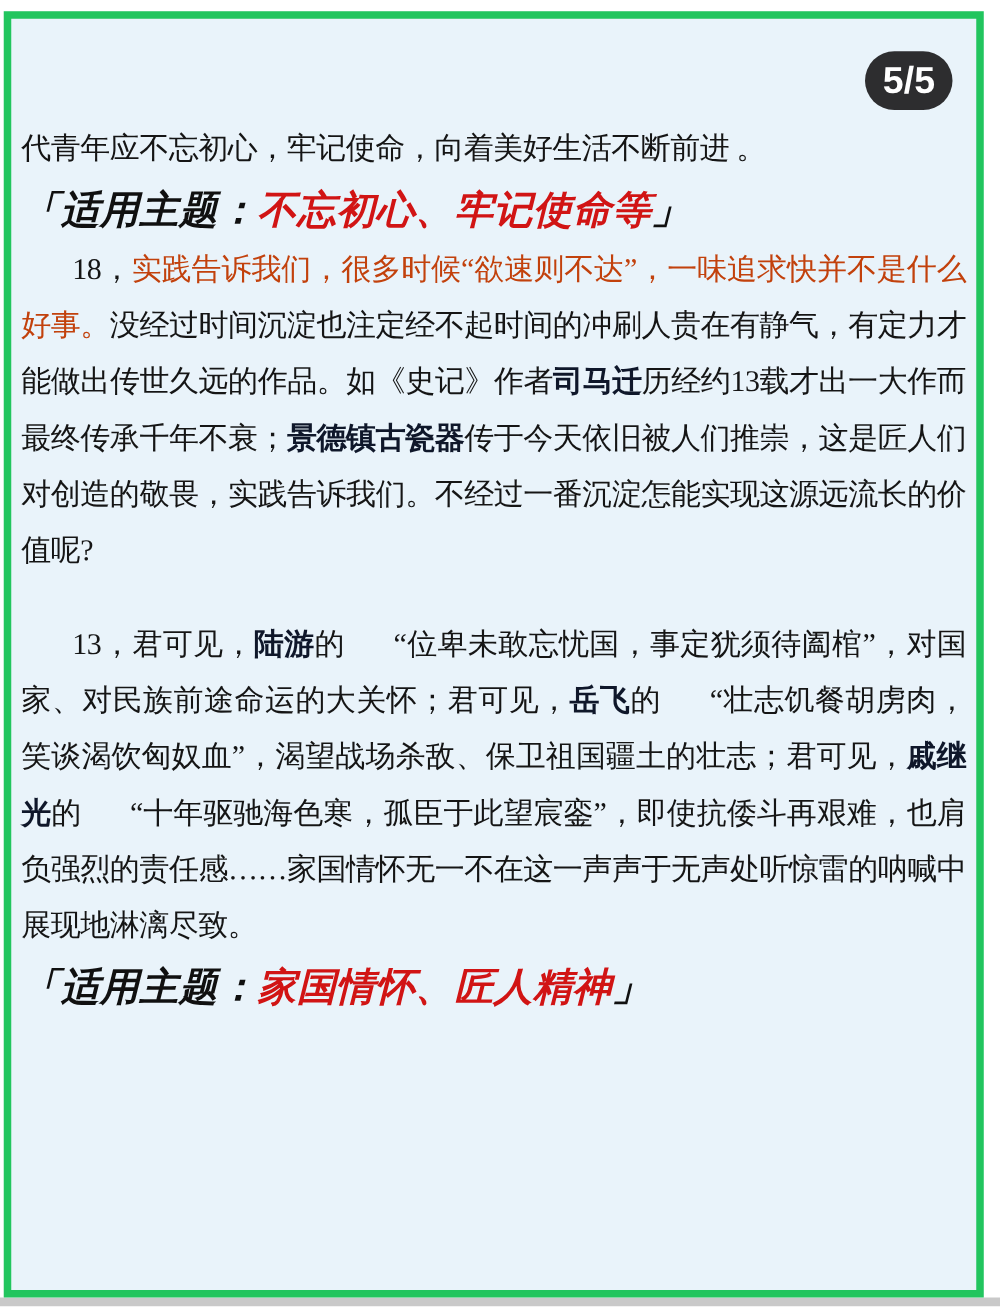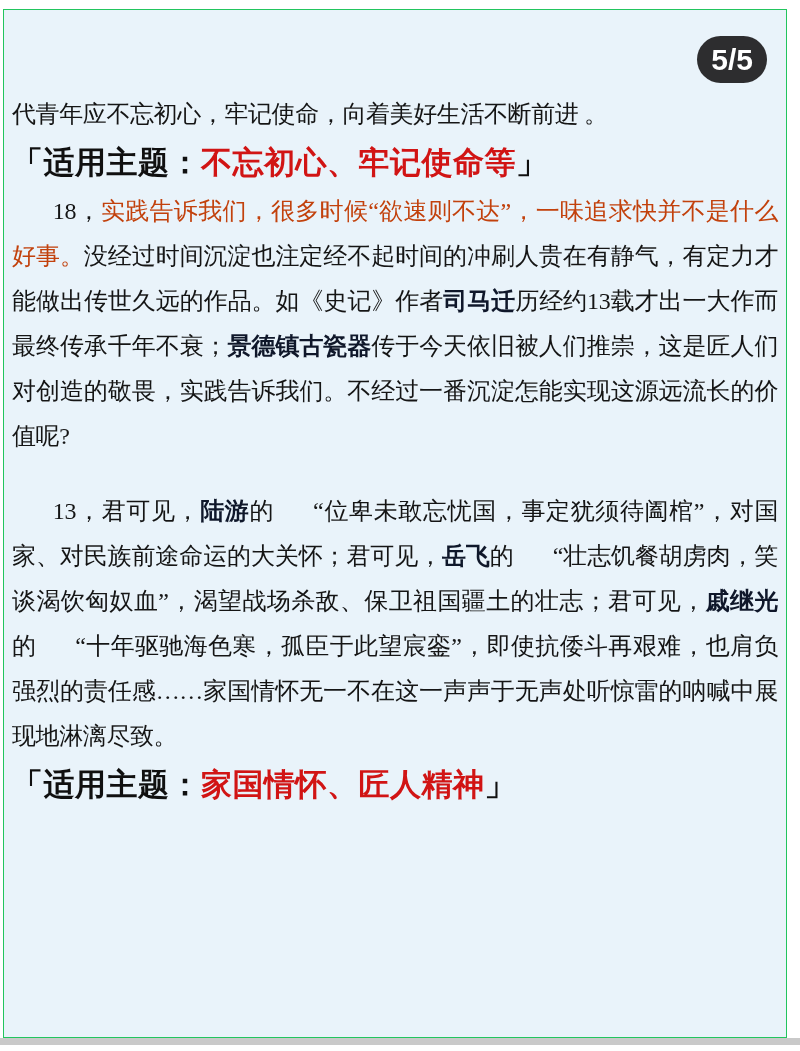--- a/index.html
+++ b/index.html
@@ -10,21 +10,21 @@
     background: #ffffff;
     overflow: hidden;
     font-family: "Liberation Serif", serif;
   }
   .page-card {
     position: relative;
     box-sizing: border-box;
     margin: 9px 13px 0 3px;
     height: 1029px;
     background: #e9f3fa;
-    border: 1px solid #22c55e;
+    border: 6px solid #22c55e;
   }
   .page-shadow {
     width: 800px;
     height: 7px;
     background: #c9c9c9;
   }
   .badge {
     position: absolute;
     top: 26px;
     right: 19px;
@@ -53,20 +53,21 @@
   .red  { color: #0f172a; font-weight: bold; }
   .bq   { font-weight: normal; padding-left: 39px; }
   .theme {
     margin: 0;
     font-family: "Liberation Sans", sans-serif;
     font-weight: bold;
     font-size: 31px;
     line-height: 52px;
     color: #101010;
     letter-spacing: 0.5px;
+    font-style: italic;
   }
   .theme .tred { color: #d11414; }
   .gap-before { margin-top: 30px; }
 </style>
 </head>
 <body>
 
 <div class="page-card">
   <div class="badge">5/5</div>
 

